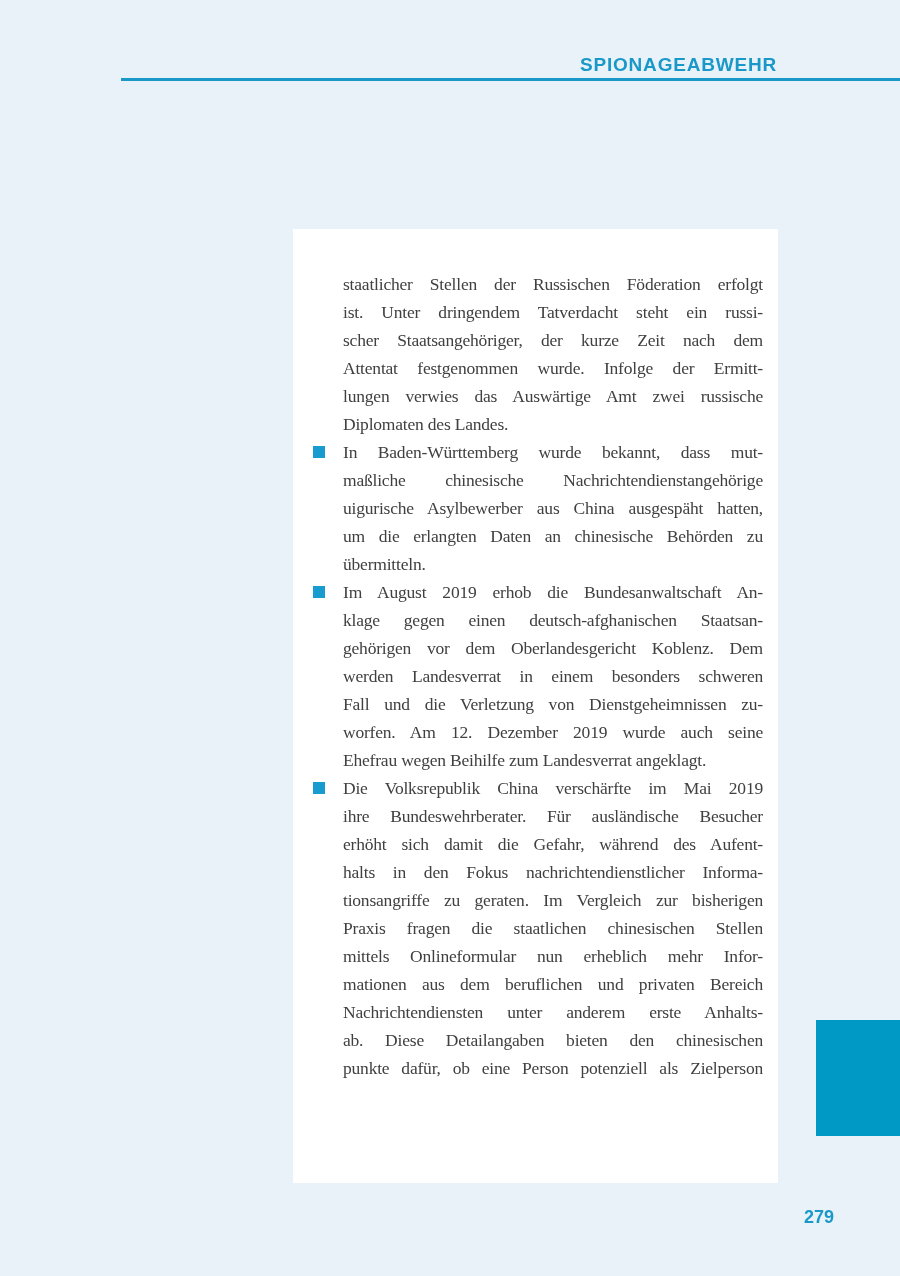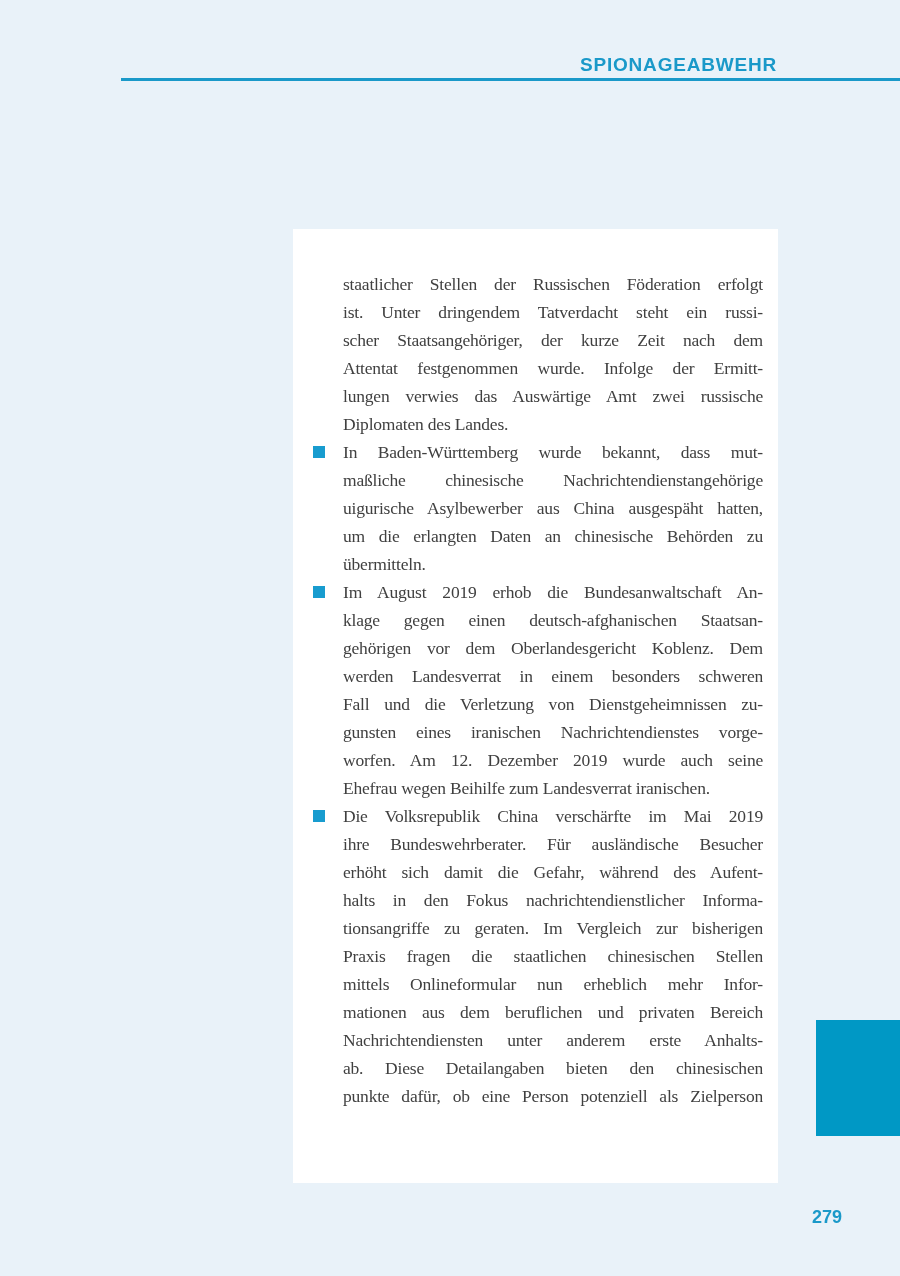--- a/index.html
+++ b/index.html
@@ -79,21 +79,21 @@
     position: absolute;
     left: 816px;
     top: 1020px;
     width: 84px;
     height: 116px;
     background: var(--tab, #0098c5);
   }
   .page-number {
     position: absolute;
     top: 1207px;
-    right: 58px;
+    right: 66px;
     font-family: "Liberation Sans", sans-serif;
     font-size: 18px;
     font-weight: bold;
     color: var(--accent, #1a99c9);
   }
 </style>
 </head>
 <body>
 
 <div id="page">
@@ -118,23 +118,22 @@
           <div class="line">um die erlangten Daten an chinesische Behörden zu</div>
           <div class="line para-end">übermitteln.</div>
         </div>
         <div class="para">
           <span class="bullet"></span>
           <div class="line">Im August 2019 erhob die Bundesanwaltschaft An-</div>
           <div class="line">klage gegen einen deutsch-afghanischen Staatsan-</div>
           <div class="line">gehörigen vor dem Oberlandesgericht Koblenz. Dem</div>
           <div class="line">werden Landesverrat in einem besonders schweren</div>
           <div class="line">Fall und die Verletzung von Dienstgeheimnissen zu-</div>
-          <div class="line">gunsten eines iranischen Nachrichtendienstes vorge-</div>
           <div class="line">worfen. Am 12. Dezember 2019 wurde auch seine</div>
-          <div class="line para-end">Ehefrau wegen Beihilfe zum Landesverrat iranischen.</div>
+          <div class="line para-end">Ehefrau wegen Beihilfe zum Landesverrat angeklagt.</div>
         </div>
         <div class="para">
           <span class="bullet"></span>
           <div class="line">Die Volksrepublik China verschärfte im Mai 2019</div>
           <div class="line">ihre Bundeswehrberater. Für ausländische Besucher</div>
           <div class="line">erhöht sich damit die Gefahr, während des Aufent-</div>
           <div class="line">halts in den Fokus nachrichtendienstlicher Informa-</div>
           <div class="line">tionsangriffe zu geraten. Im Vergleich zur bisherigen</div>
           <div class="line">Praxis fragen die staatlichen chinesischen Stellen</div>
           <div class="line">mittels Onlineformular nun erheblich mehr Infor-</div>

